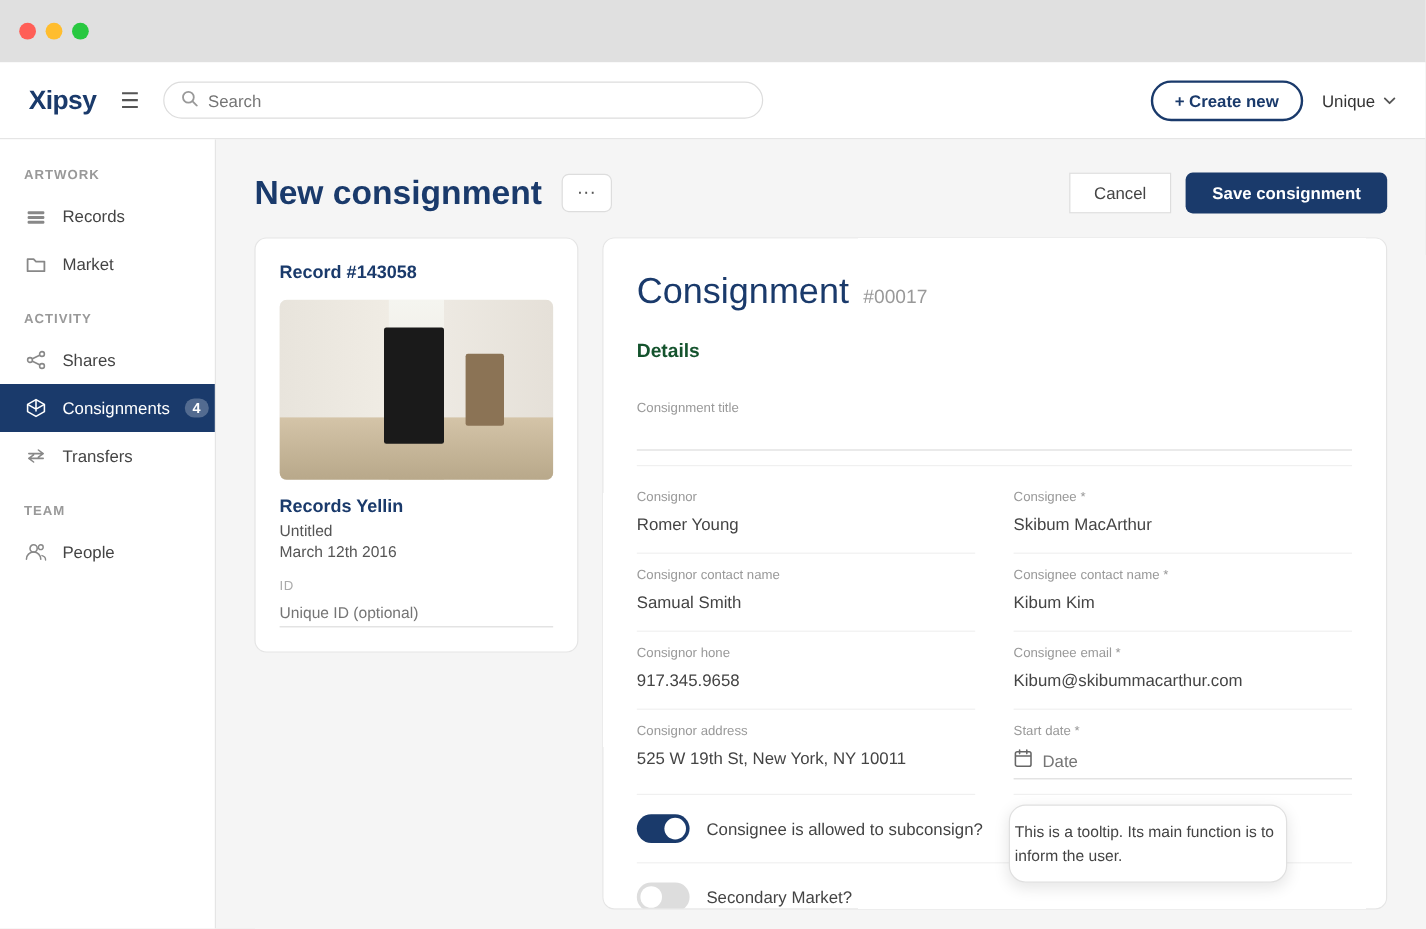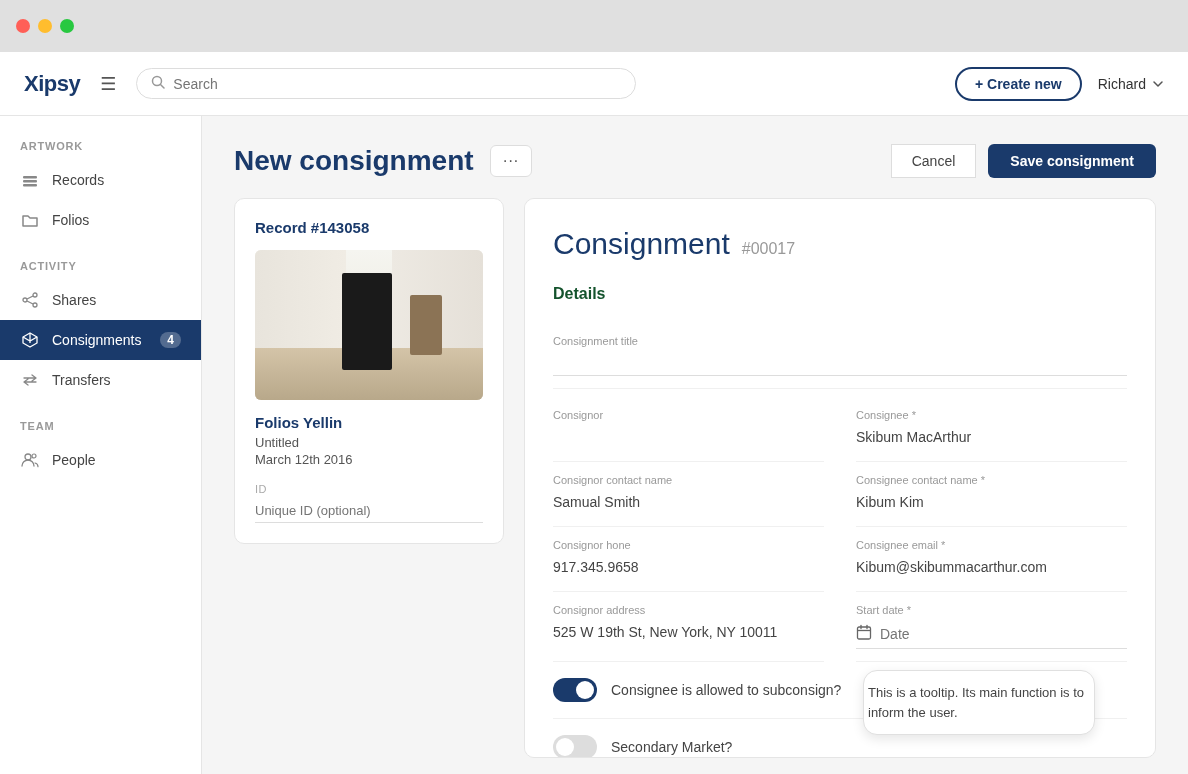--- a/index.html
+++ b/index.html
@@ -23,21 +23,21 @@
     .search-box input { border: none; outline: none; font-size: 14px; color: #333; background: transparent; width: 100%; }
     .search-icon-svg { color: #999; font-size: 14px; }
     .topnav-right { margin-left: auto; display: flex; align-items: center; gap: 16px; }
     .create-btn { border: 2px solid #1a3a6b; border-radius: 20px; padding: 7px 18px; font-size: 14px; font-weight: 600; color: #1a3a6b; background: white; cursor: pointer; white-space: nowrap; }
     .user-btn { display: flex; align-items: center; gap: 6px; font-size: 14px; color: #333; cursor: pointer; }
 
     
     .main-layout { display: flex; flex: 1; overflow: hidden; }
 
     
-    .sidebar { width: 202px; background: white; padding: 24px 0; border-right: 1px solid #e5e5e5; flex-shrink: 0; }
+    .sidebar { width: 180px; background: white; padding: 24px 0; border-right: 1px solid #e5e5e5; flex-shrink: 0; }
     .sidebar-section-label { font-size: 11px; font-weight: 700; color: #999; letter-spacing: 0.8px; padding: 0 20px 8px; text-transform: uppercase; }
     .sidebar-item { display: flex; align-items: center; gap: 12px; padding: 10px 20px; cursor: pointer; font-size: 14px; color: #444; border-radius: 0; }
     .sidebar-item.active { background: #1a3a6b; color: white; }
     .sidebar-item .badge { background: #e8eef7; color: #1a3a6b; border-radius: 10px; padding: 1px 7px; font-size: 12px; font-weight: 600; margin-left: auto; }
     .sidebar-item.active .badge { background: rgba(255,255,255,0.25); color: white; }
     .sidebar-item-icon { width: 20px; height: 20px; display: flex; align-items: center; justify-content: center; flex-shrink: 0; }
     .sidebar-section-gap { height: 20px; }
 
     
     .content-area { flex: 1; overflow-y: auto; padding: 28px 32px; display: flex; flex-direction: column; gap: 20px; }
@@ -119,21 +119,21 @@
         <svg width="14" height="14" viewBox="0 0 14 14" fill="none">
             <circle cx="6" cy="6" r="4.5" stroke="#999" stroke-width="1.5"></circle>
             <line x1="9.5" y1="9.5" x2="13" y2="13" stroke="#999" stroke-width="1.5" stroke-linecap="round"></line>
           </svg>
       </span>
       <input type="text" placeholder="Search" style="">
     </div>
     <div class="topnav-right">
       <button class="create-btn">+ Create new</button>
       <div class="user-btn">
-        <span>Richard</span>
+        <span>Unique</span>
         <svg width="12" height="12" viewBox="0 0 12 12" fill="none">
             <path d="M2 4l4 4 4-4" stroke="#555" stroke-width="1.5" stroke-linecap="round" stroke-linejoin="round"></path>
           </svg>
       </div>
     </div>
   </div>
 
   <div class="main-layout">
 
     <div class="sidebar">
@@ -149,21 +149,21 @@
         </span>
         <span>Records</span>
       </div>
 
       <div class="sidebar-item">
         <span class="sidebar-item-icon">
           <svg width="18" height="18" viewBox="0 0 18 18" fill="none">
               <path d="M2 5h5l2 2h7v8H2V5z" stroke="#888" stroke-width="1.5" stroke-linejoin="round" fill="none"></path>
             </svg>
         </span>
-        <span>Folios</span>
+        <span>Market</span>
       </div>
 
       <div class="sidebar-section-gap"></div>
       <div class="sidebar-section-label">ACTIVITY</div>
 
       <div class="sidebar-item">
         <span class="sidebar-item-icon">
           <svg width="18" height="18" viewBox="0 0 18 18" fill="none">
               <circle cx="14" cy="4" r="2" stroke="#888" stroke-width="1.3"></circle>
               <circle cx="4" cy="9" r="2" stroke="#888" stroke-width="1.3"></circle>
@@ -228,21 +228,21 @@
           <div class="record-number">Record #143058</div>
           <div class="record-image">
             <div class="gallery-scene">
               <div class="gallery-wall-left"></div>
               <div class="gallery-wall-right"></div>
               <div class="gallery-floor"></div>
               <div class="artwork-piece"></div>
               <div class="artwork-piece2"></div>
             </div>
           </div>
-          <div class="artist-name">Folios Yellin</div>
+          <div class="artist-name">Records Yellin</div>
           <div class="artwork-title">Untitled</div>
           <div class="artwork-date">March 12th 2016</div>
           <div class="id-field">
             <div class="id-field-label">ID</div>
             <input type="text" placeholder="Unique ID (optional)" style="">
           </div>
         </div>
 
         <div class="right-card">
           <div class="consignment-header">
@@ -252,20 +252,21 @@
           <div class="section-label">Details</div>
 
           <div class="form-field" style="margin-bottom:8px;">
             <div class="field-label">Consignment title</div>
             <input type="text" class="field-input" placeholder="" style="">
           </div>
 
           <div class="form-row">
             <div class="form-field">
               <div class="field-label">Consignor</div>
+              <div class="field-value">Romer Young</div>
             </div>
             <div class="form-field">
               <div class="field-label">Consignee *</div>
               <div class="field-value">Skibum MacArthur</div>
             </div>
           </div>
 
           <div class="form-row">
             <div class="form-field">
               <div class="field-label">Consignor contact name</div>

